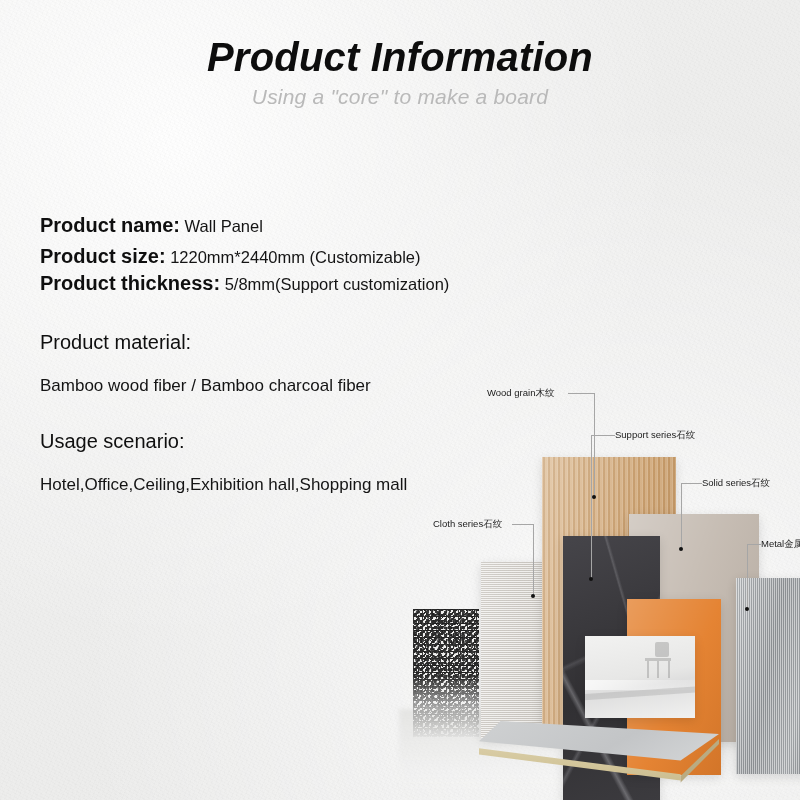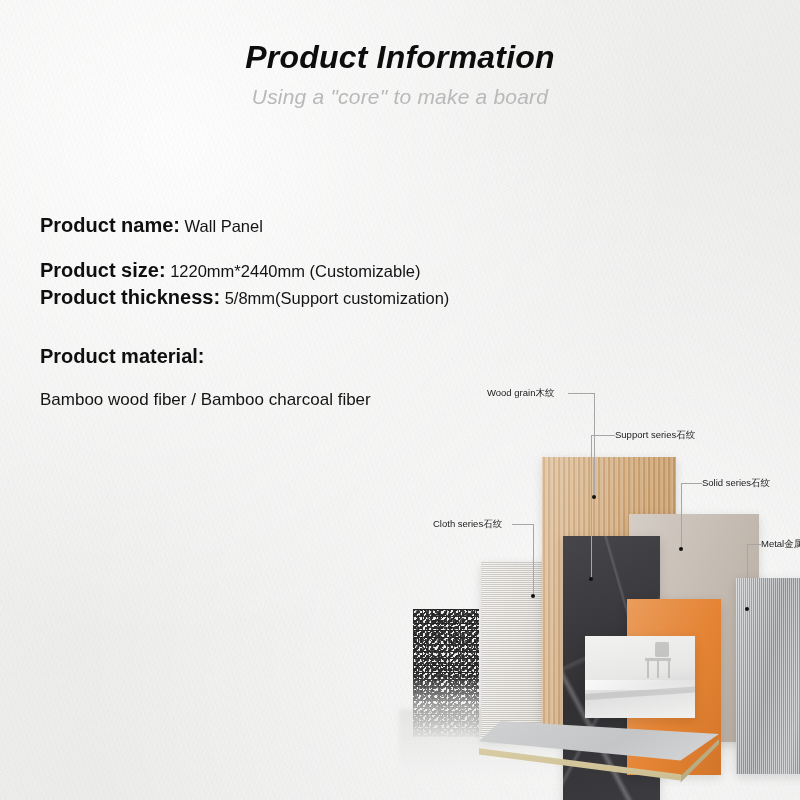--- a/index.html
+++ b/index.html
@@ -21,38 +21,38 @@
     position:absolute;inset:0;pointer-events:none;opacity:.5;
     background-image:
       repeating-linear-gradient(27deg, rgba(0,0,0,.022) 0px, rgba(0,0,0,.022) 1px, rgba(255,255,255,.028) 1px, rgba(255,255,255,.028) 3px),
       repeating-linear-gradient(113deg, rgba(0,0,0,.018) 0px, rgba(0,0,0,.018) 1px, rgba(255,255,255,.024) 1px, rgba(255,255,255,.024) 4px),
       repeating-linear-gradient(71deg, rgba(0,0,0,.012) 0px, rgba(0,0,0,.012) 2px, rgba(255,255,255,.02) 2px, rgba(255,255,255,.02) 5px);
   }
 
   
   #header{position:absolute;left:0;top:38px;width:800px;text-align:center;}
   #title{
-    font-size:32px;font-weight:bold;font-style:italic;color:#0d0d0d;
+    font-size:40px;font-weight:bold;font-style:italic;color:#0d0d0d;
     letter-spacing:.2px;line-height:38px;
   }
   #subtitle{
     margin-top:8px;font-size:21px;font-style:italic;color:#b9b9b9;
     line-height:26px;letter-spacing:.2px;
   }
 
   
   #specs{position:absolute;left:40px;top:214px;width:470px;}
   .spec{margin-bottom:4px;}
   .spec-line{white-space:nowrap;color:#111;}
   .lbl{font-size:20px;font-weight:bold;color:#0f0f0f;}
   .val{font-size:16.5px;font-weight:normal;color:#141414;}
-  .r1{margin-bottom:22px;}
+  .r1{margin-bottom:8px;}
   .r2{}
   .r3{margin-bottom:36px;}
-  .blk-head{font-size:20px;font-weight:bold;color:#0f0f0f;}
+  .blk-head{font-size:20px;font-weight:normal;color:#0f0f0f;}
   .blk-body{font-size:17px;color:#141414;margin-top:22px;}
   .gap{height:30px;}
 
   
   #group{position:absolute;left:0;top:9px;width:800px;height:800px;margin-left:9px;}
   .panel{position:absolute;}
   .shadowed{box-shadow:0 3px 10px rgba(0,0,0,.12);}
 
   
   #floor{
@@ -212,20 +212,24 @@
       </span>
     </div>
 
     <div class="spec">
       <div class="blk-head">Product material:</div>
       <div class="blk-body">Bamboo wood fiber / Bamboo charcoal fiber</div>
     </div>
 
     <div class="gap"></div>
 
+    <div class="spec">
+      <div class="blk-head">Usage scenario:</div>
+      <div class="blk-body">Hotel,Office,Ceiling,Exhibition hall,Shopping mall</div>
+    </div>
 
     <div class="gap"></div>
 
 
   </div>
 
   <div id="group">
 
     <div id="floor"></div>
 

